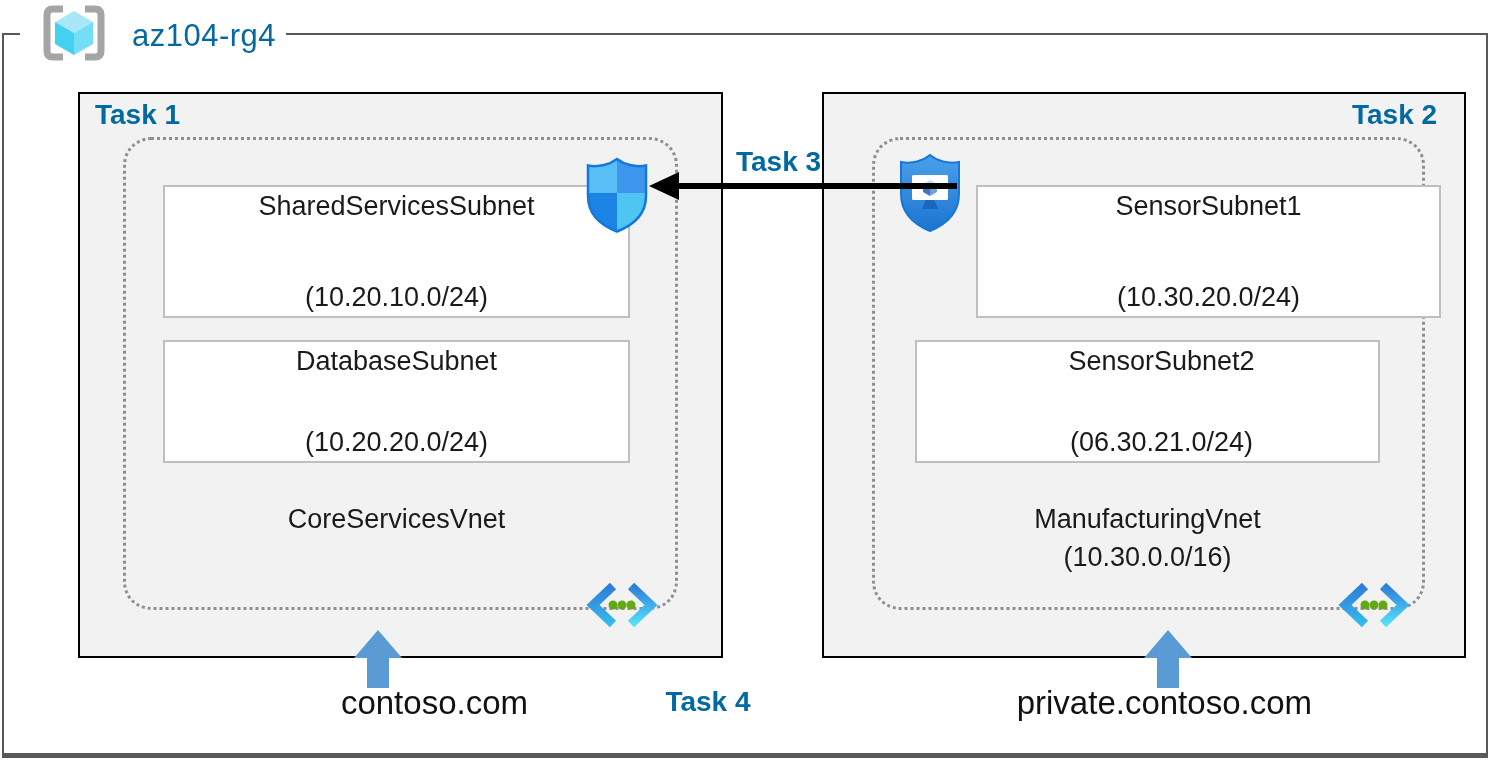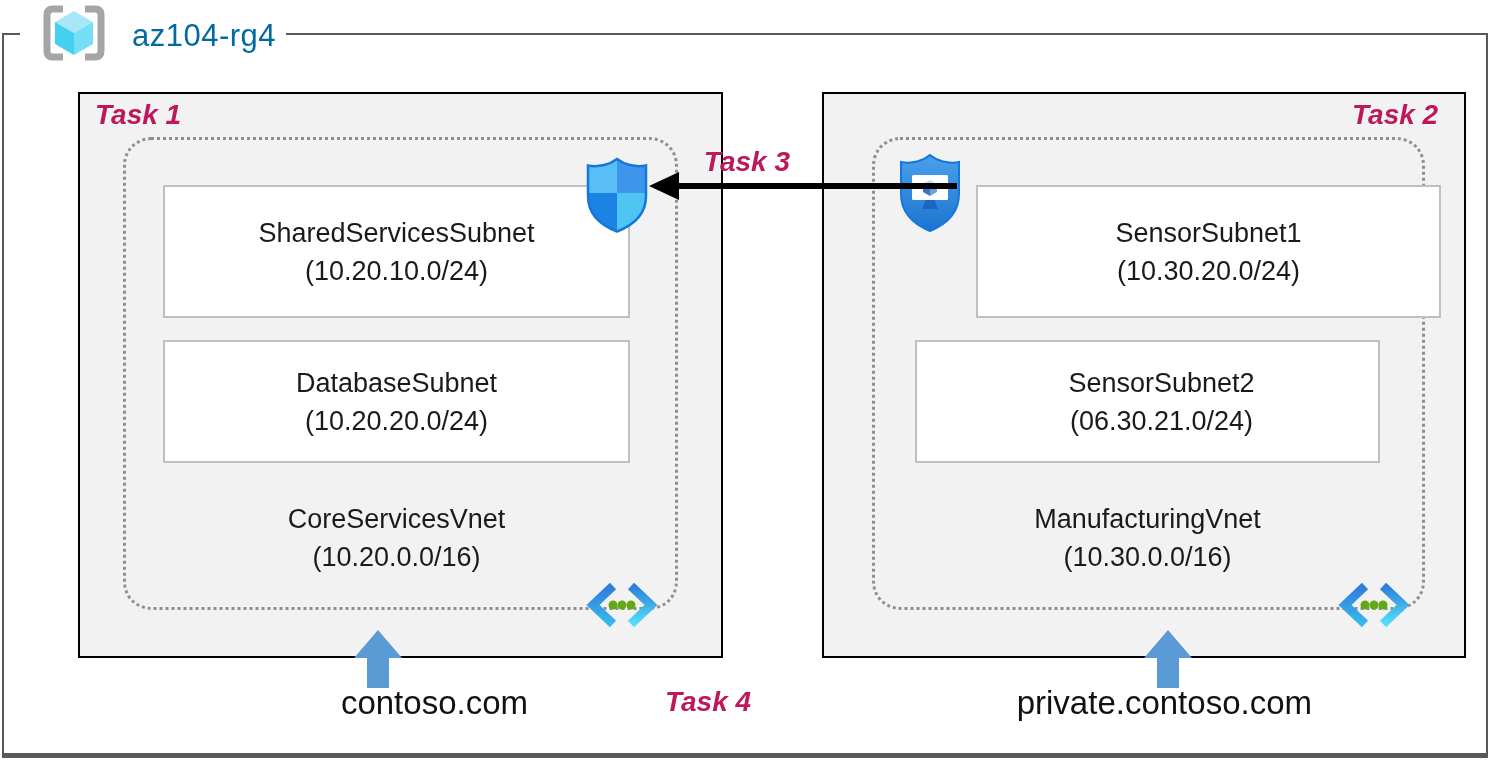--- a/index.html
+++ b/index.html
@@ -12,35 +12,35 @@
               border:2px solid #595959; border-bottom-width:5px; background:transparent; }
   .rg-border-mask { position:absolute; left:20px; top:28px; width:266px; height:12px; background:#fff; }
   .rg-icon { position:absolute; left:40px; top:3px; width:68px; height:60px; }
   .rg-title { position:absolute; left:132px; top:18px; font-size:31px; color:#0369a1; letter-spacing:0.5px; }
 
   
   .group-box { position:absolute; top:92px; width:645px; height:566px;
                background:#F2F2F2; border:2.5px solid #000; }
   .group-box.left { left:78px; }
   .group-box.right { left:822px; width:644px; }
-  .task-label { position:absolute; font-size:28px; font-weight:bold; color:#be185d;font-style:italic; }
+  .task-label { position:absolute; font-size:28px; font-weight:bold; color:#0369a1; }
   .task-1 { left:95px; top:99px; }
   .task-2 { left:1352px; top:99px; }
-  .task-3 { left:660px; top:146px; width:130px; text-align:right; }
+  .task-3 { left:736px; top:146px; width:130px; text-align:left; }
   .task-4 { left:643px; top:686px; width:130px; text-align:center; }
 
   
   .vnet-dashed { position:absolute; top:137px; height:473px;
                  border:3px dotted #8F8F8F; border-radius:28px; }
   .vnet-dashed.left { left:123px; width:555px; }
   .vnet-dashed.right { left:872px; width:553px; }
 
   
   .subnet-box { position:absolute; background:#fff; border:2px solid #BFBFBF;
-                display:flex; flex-direction:column; align-items:center; justify-content:center;
+                display:flex; flex-direction:column; align-items:center; justify-content:space-between;
                 font-size:27px; color:#1a1a1a; line-height:38px; text-align:center; }
   .sn-l1 { left:163px; top:185px; width:467px; height:133px; }
   .sn-l2 { left:163px; top:340px; width:467px; height:123px; }
   .sn-r1 { left:953px; top:185px; width:465px; height:133px;margin-left:23px; }
   .sn-r2 { left:915px; top:340px; width:465px; height:123px;padding-left:28px; }
 
   
   .vnet-label { position:absolute; top:500px; font-size:27px; color:#1a1a1a;
                 line-height:38px; text-align:center; }
   .vnet-label.left { left:163px; width:467px; }
@@ -88,21 +88,20 @@
   <div class="subnet-box sn-l1">
     <div>SharedServicesSubnet</div>
     <div>(10.20.10.0/24)</div>
   </div>
   <div class="subnet-box sn-l2">
     <div>DatabaseSubnet</div>
     <div>(10.20.20.0/24)</div>
   </div>
   <div class="vnet-label left">
     <div>CoreServicesVnet</div>
-    <div>(10.20.0.0/16)</div>
   </div>
 
   <div class="group-box right"></div>
   <div class="task-label task-2">Task 2</div>
   <div class="vnet-dashed right"></div>
 
   <div class="subnet-box sn-r1">
     <div>SensorSubnet1</div>
     <div>(10.30.20.0/24)</div>
   </div>

